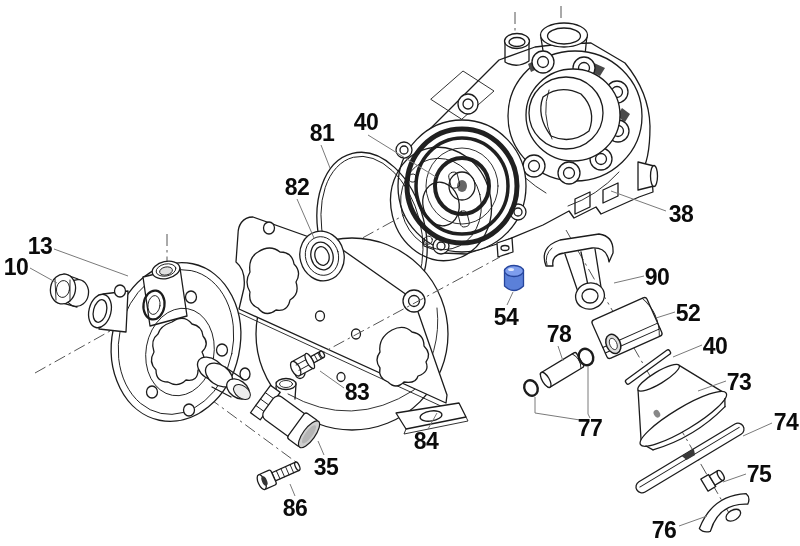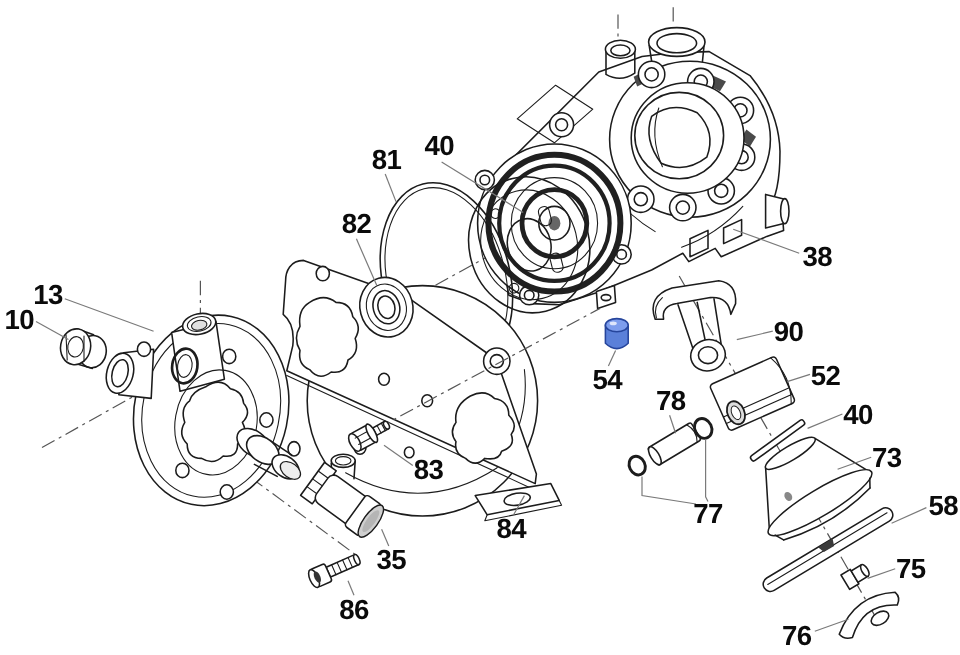--- a/index.html
+++ b/index.html
@@ -324,21 +324,21 @@
   </g>
 </svg>
 
   <div class="plabel" style="left:16px;top:267px">10</div>
   <div class="plabel" style="left:40px;top:246px">13</div>
   <div class="plabel" style="left:681px;top:214px">38</div>
   <div class="plabel" style="left:657px;top:277px">90</div>
   <div class="plabel" style="left:688px;top:313px">52</div>
   <div class="plabel" style="left:715px;top:346px">40</div>
   <div class="plabel" style="left:739px;top:382px">73</div>
-  <div class="plabel" style="left:786px;top:422px">58</div>
+  <div class="plabel" style="left:786px;top:422px">74</div>
   <div class="plabel" style="left:759px;top:474px">75</div>
   <div class="plabel" style="left:664px;top:530px">76</div>
   <div class="plabel" style="left:590px;top:428px">77</div>
   <div class="plabel" style="left:559px;top:334px">78</div>
   <div class="plabel" style="left:506px;top:317px">54</div>
   <div class="plabel" style="left:366px;top:122px">40</div>
   <div class="plabel" style="left:322px;top:133px">81</div>
   <div class="plabel" style="left:297px;top:187px">82</div>
   <div class="plabel" style="left:357px;top:392px">83</div>
   <div class="plabel" style="left:426px;top:441px">84</div>

